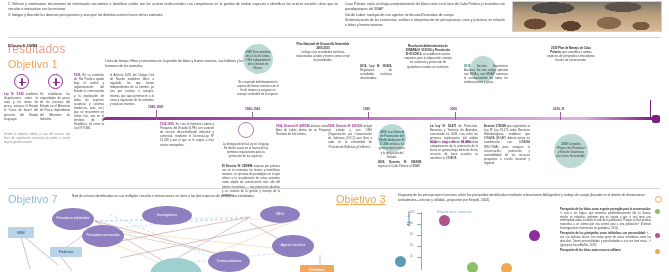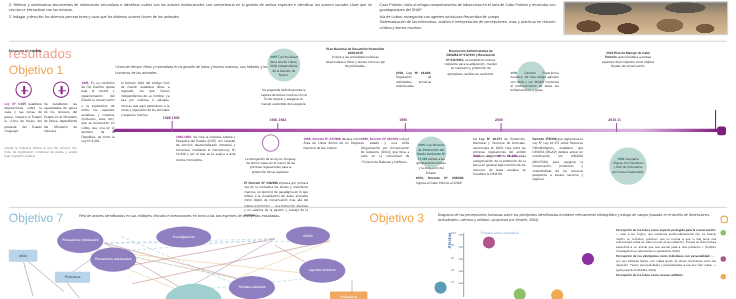--- a/index.html
+++ b/index.html
@@ -26,21 +26,21 @@
     background-repeat:no-repeat;
   }
 
   .rule { position:absolute; left:8px; width:653px; height:0.6px; background:#d8d8d8; }
 
   
   .h-resultados { position:absolute; left:8px; top:42px; font-size:12px;
     color:#f0a090; font-weight:400; letter-spacing:0.2px; }
   .h-obj1 { position:absolute; left:8px; top:58px; font-size:11px; color:#f0a54f;text-align:center; }
   .h-obj2 { position:absolute; left:8px; top:193px; font-size:11px; color:#8fbcd4; }
-  .h-obj3 { position:absolute; left:336px; top:193px; font-size:11px; color:#f0a54f; }
+  .h-obj3 { position:absolute; left:336px; top:193px; font-size:11px; color:#f0a54f;text-decoration:underline; }
 
   .obj-desc { position:absolute; font-size:3.3px; line-height:1.5; color:#3d3d3d; }
   .d1 { left:105px; top:59px; width:150px; }
   .d2 { left:72px; top:194px; width:210px; }
   .d3 { left:398px; top:193px; width:262px; }
 
   
   .tl-wrap { position:absolute; left:0; top:72px; width:669px; height:118px; }
   .tl-bar { position:absolute; top:45px; left:104px; width:556px; height:3.4px;
     border-radius:2px;

